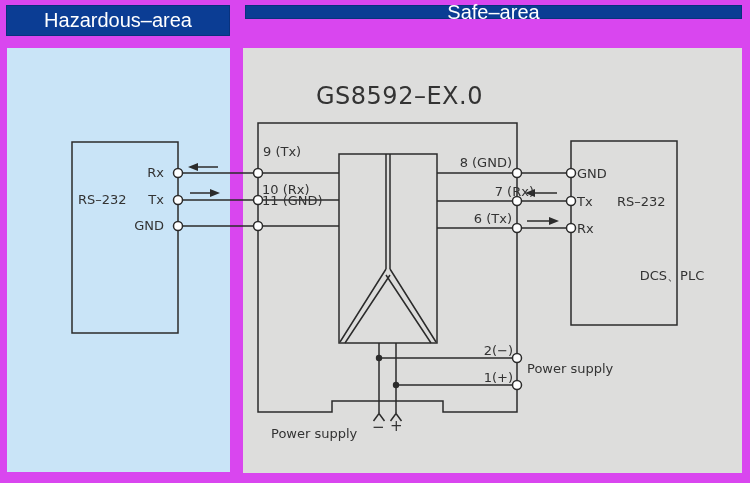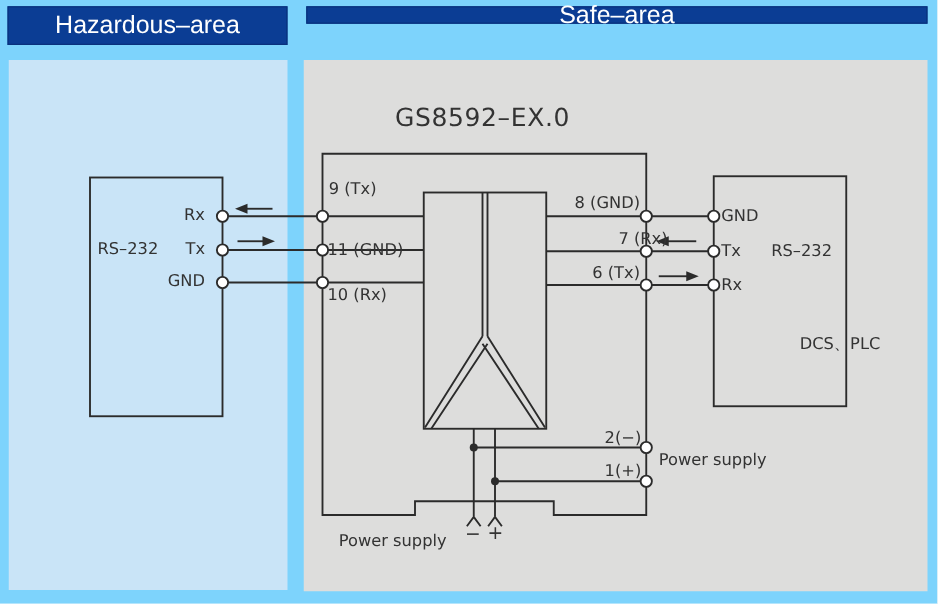--- a/index.html
+++ b/index.html
@@ -1,19 +1,19 @@
 <!DOCTYPE html>
 <html><head>
 <meta charset="utf-8">
 <style>
   html,body{margin:0;padding:0;background:#ffffff;}
   #stage{
     position:relative;
     width:750px;height:483px;
-    background:#7dd3fc;
+    background:#d946ef;
     font-family:"DejaVu Sans", sans-serif;
     overflow:hidden;
   }
   .hdr{
     position:absolute;
     background:#0b3d94;
     border:1px solid #09327d;
     color:#ffffff;
     display:flex;align-items:center;justify-content:center;
     font-family:"Liberation Sans", sans-serif;
@@ -29,21 +29,21 @@
   .lbl{
     position:absolute;
     font-size:13px;
     line-height:1.1;
     color:#333333;
     white-space:nowrap;
   }
   .ra{text-align:right;}
   #device-title{
     left:316px;top:83px;
-    font-size:20px;
+    font-size:24px;
     letter-spacing:0.5px;
     color:#333333;
   }
   .sign{font-size:15px;}
 </style>
 </head>
 <body>
 
 <div id="stage">
 
@@ -114,21 +114,21 @@
   </svg>
 
   <div id="device-title" class="lbl">GS8592–EX.0</div>
 
   <div class="lbl ra" style="left:128px;top:166px;width:36px;">Rx</div>
   <div class="lbl ra" style="left:128px;top:193px;width:36px;">Tx</div>
   <div class="lbl ra" style="left:122px;top:219px;width:42px;">GND</div>
   <div class="lbl" style="left:78px;top:193px;">RS–232</div>
 
   <div class="lbl" style="left:263px;top:145px;">9 (Tx)</div>
-  <div class="lbl" style="left:262px;top:183px;margin-top:47px;">10 (Rx)</div>
+  <div class="lbl" style="left:262px;top:183px;">10 (Rx)</div>
   <div class="lbl" style="left:262px;top:194px;">11 (GND)</div>
 
   <div class="lbl ra" style="left:440px;top:156px;width:72px;">8 (GND)</div>
   <div class="lbl ra" style="left:462px;top:185px;width:72px;">7 (Rx)</div>
   <div class="lbl ra" style="left:440px;top:212px;width:72px;">6 (Tx)</div>
 
   <div class="lbl" style="left:577px;top:167px;">GND</div>
   <div class="lbl" style="left:577px;top:195px;">Tx</div>
   <div class="lbl" style="left:577px;top:222px;">Rx</div>
   <div class="lbl" style="left:617px;top:195px;">RS–232</div>

